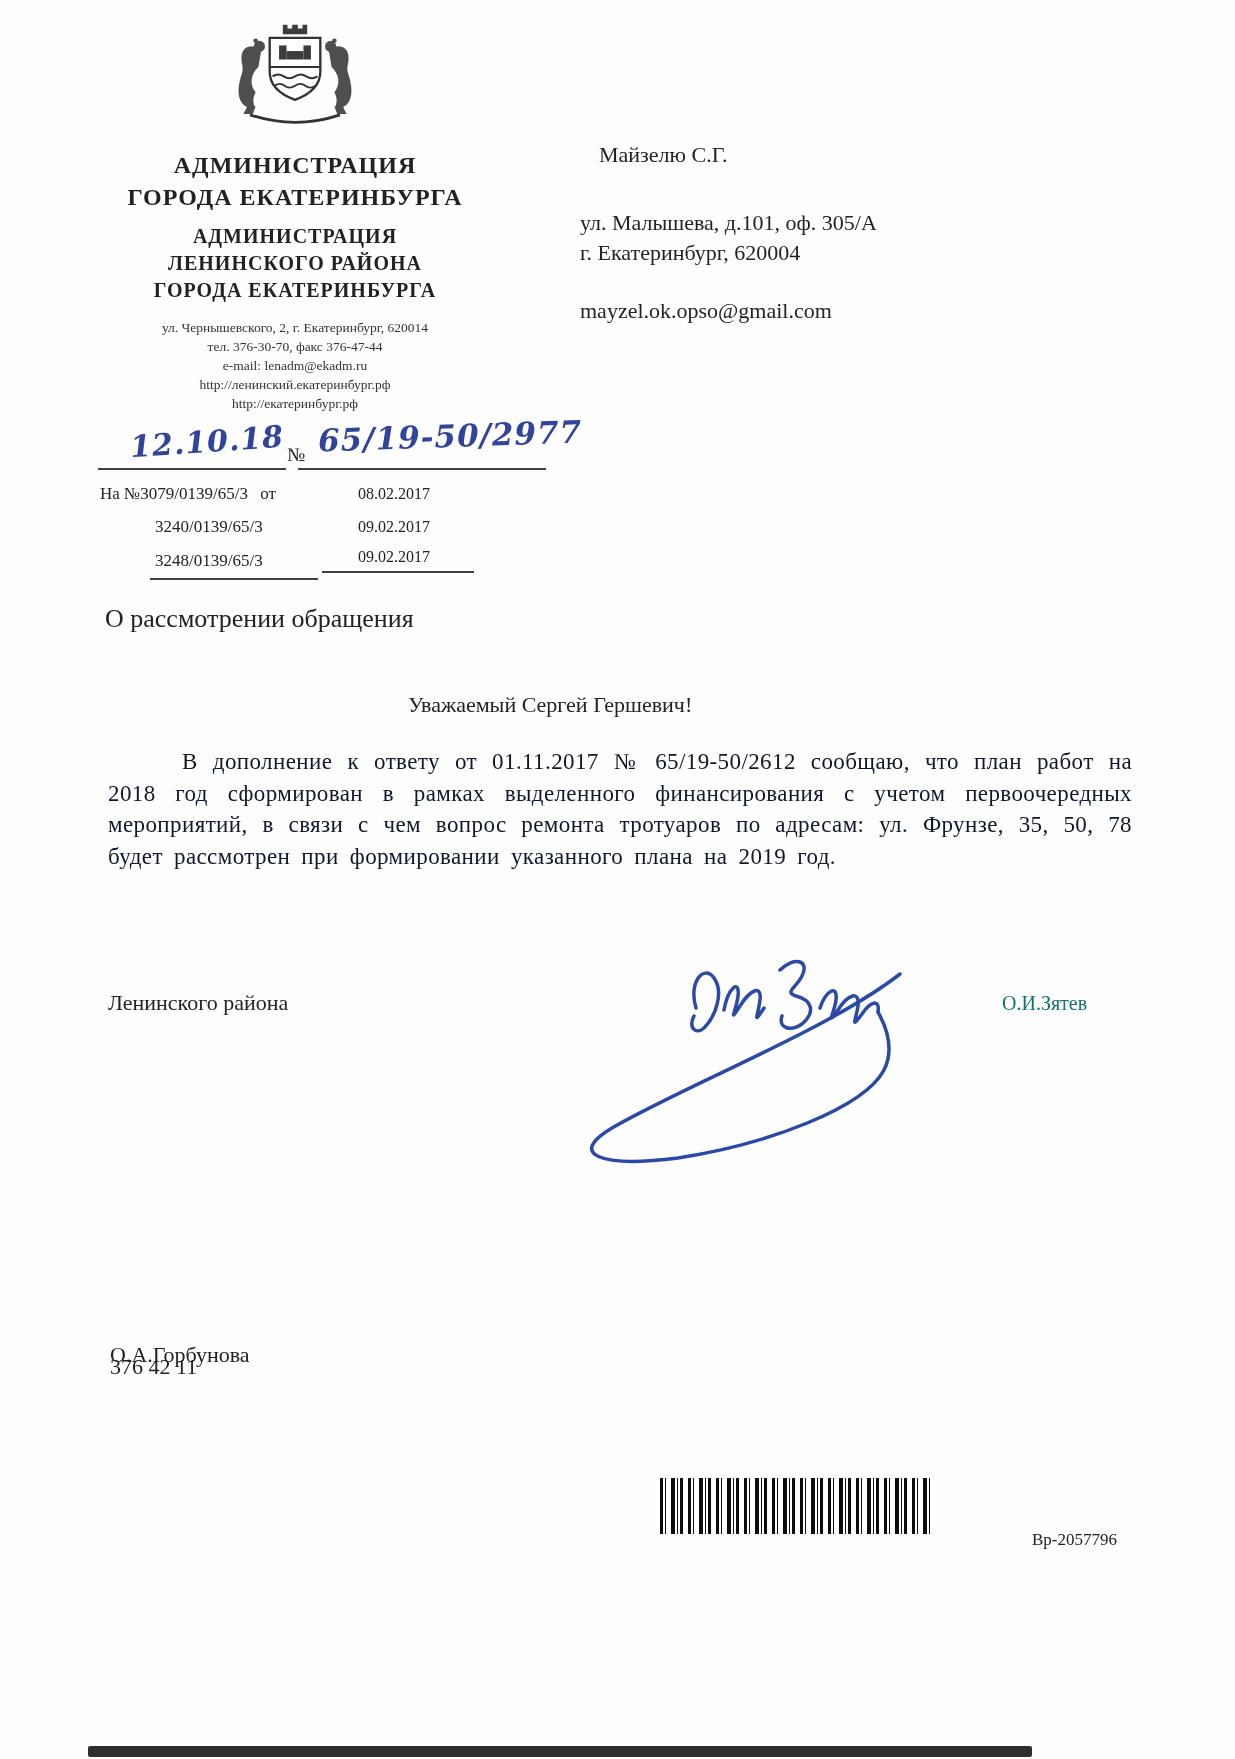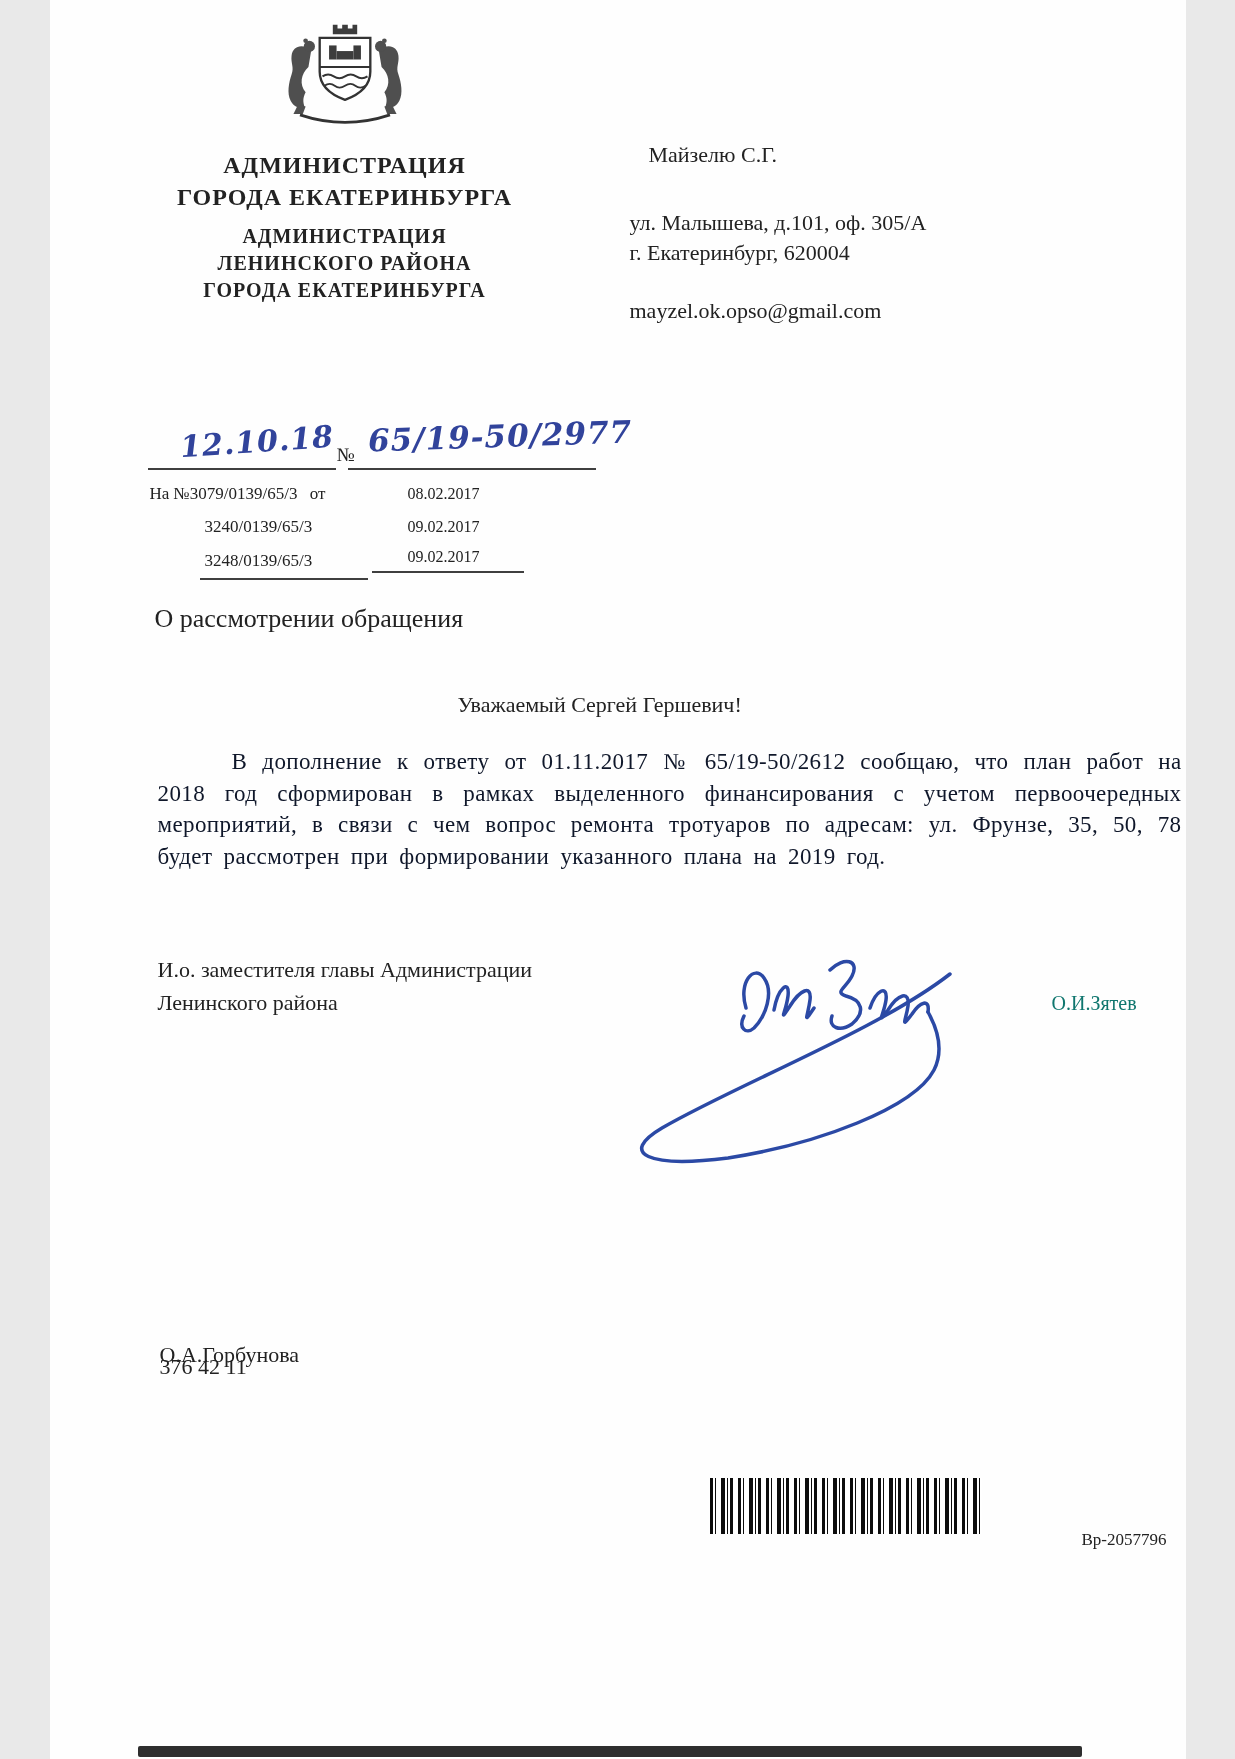--- a/index.html
+++ b/index.html
@@ -3,21 +3,21 @@
 <meta charset="utf-8">
 <style>
   :root{
     --ink-blue:#31439b;
     --sig-blue:#2b49a5;
     --text:#1e1e1e;
   }
   html,body{margin:0;padding:0;background:#e9e9e9;}
   .page{
     position:relative;
-    width:1136px;height:1759px;
+    width:1235px;height:1759px;
     margin:0 auto;
     background:#fefefe;
     overflow:hidden;
     font-family:"Liberation Serif","DejaVu Serif",serif;
     color:var(--text);
   }
   .abs{position:absolute;}
   
   .letterhead{left:90px;top:18px;width:410px;text-align:center;}
   .lh-title{font-weight:bold;font-size:24px;line-height:32px;letter-spacing:1px;color:#222;}
@@ -105,20 +105,27 @@
 
     <div class="lh-title" style="margin-top:14px;">
       <div>АДМИНИСТРАЦИЯ</div>
       <div>ГОРОДА ЕКАТЕРИНБУРГА</div>
     </div>
     <div class="lh-sub">
       <div>АДМИНИСТРАЦИЯ</div>
       <div>ЛЕНИНСКОГО РАЙОНА</div>
       <div>ГОРОДА ЕКАТЕРИНБУРГА</div>
     </div>
+    <div class="lh-contacts">
+      <div>ул. Чернышевского, 2, г. Екатеринбург, 620014</div>
+      <div>тел. 376-30-70, факс 376-47-44</div>
+      <div>e-mail: lenadm@ekadm.ru</div>
+      <div>http://ленинский.екатеринбург.рф</div>
+      <div>http://екатеринбург.рф</div>
+    </div>
   </div>
 
   <div class="abs recipient" style="left:580px;top:142px;margin-left:19px;">Майзелю С.Г.</div>
   <div class="abs recipient" style="left:580px;top:210px;">ул. Малышева, д.101, оф. 305/А</div>
   <div class="abs recipient" style="left:580px;top:240px;">г. Екатеринбург, 620004</div>
   <div class="abs recipient" style="left:580px;top:298px;">mayzel.ok.opso@gmail.com</div>
 
   <div class="abs hand hand-date">12.10.18</div>
   <div class="abs no-label">№</div>
   <div class="abs hand hand-number">65/19-50/2977</div>
@@ -139,21 +146,20 @@
   <div class="abs ref-date" style="left:358px;top:548px;">09.02.2017</div>
 
   <div class="abs uline" style="left:150px;top:578px;width:168px;"></div>
   <div class="abs uline" style="left:322px;top:571px;width:152px;"></div>
 
   <div class="abs subject">О рассмотрении обращения</div>
 
   <div class="abs salutation">Уважаемый Сергей Гершевич!</div>
   <div class="abs body-par">В дополнение к ответу от 01.11.2017 № 65/19-50/2612 сообщаю, что план работ на 2018 год сформирован в рамках выделенного финансирования с учетом первоочередных мероприятий, в связи с чем вопрос ремонта тротуаров по адресам: ул. Фрунзе, 35, 50, 78 будет рассмотрен при формировании указанного плана на 2019 год.</div>
 
-  <div class="abs sign-pos" style="left:108px;top:957px;">И.о. заместителя главы Администрации</div>
   <div class="abs sign-pos" style="left:108px;top:990px;">Ленинского района</div>
 
   <svg class="abs signature-svg" width="400" height="260" viewBox="0 0 400 260">
     <g stroke="#2b49a5" stroke-width="3.5" fill="none" stroke-linecap="round">
       <path d="M168 96 C160 70 176 52 186 66 C196 80 188 104 176 116 C168 123 160 116 166 104"></path>
       <path d="M196 98 C200 76 212 66 210 84 C208 100 200 112 212 94 C222 78 234 72 232 88 C230 104 224 114 236 96"></path>
       <path d="M252 58 C266 44 282 48 274 64 C268 76 256 80 268 84 C284 88 288 100 274 112 C262 120 250 116 254 104"></path>
       <path d="M292 96 C298 78 310 72 308 88 C306 102 298 114 310 98 C320 82 332 78 330 94 C328 108 322 118 334 102 C342 90 352 86 350 100"></path>
       <path d="M350 100 C360 118 366 138 356 158 C336 196 240 232 150 246 C70 256 40 242 84 216 C160 172 300 118 372 62"></path>
     </g>

